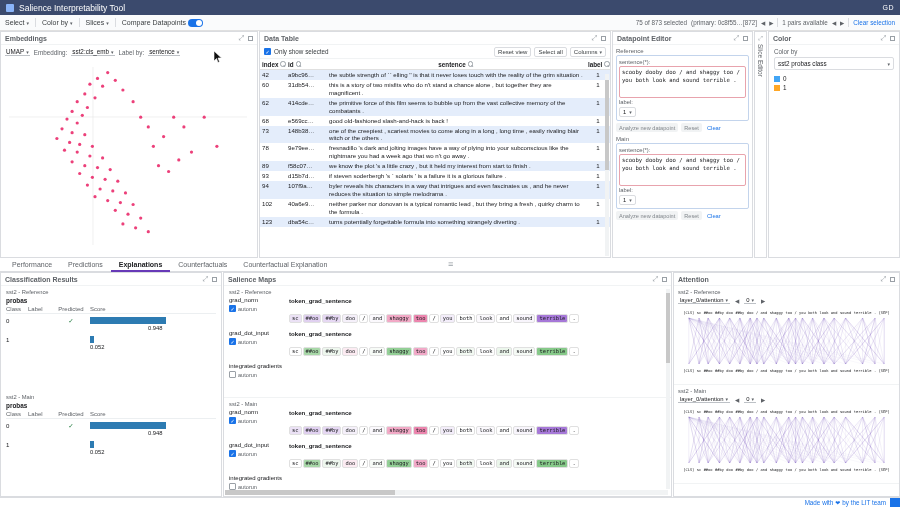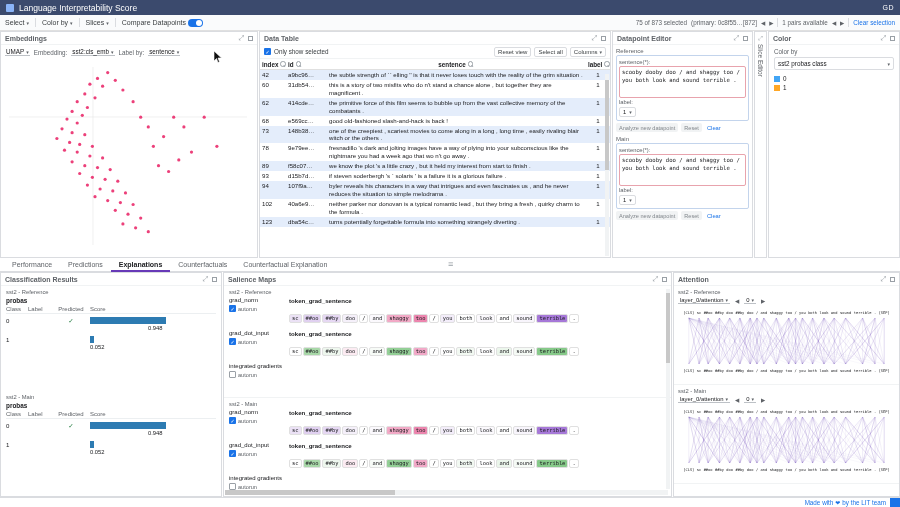--- a/index.html
+++ b/index.html
@@ -159,21 +159,21 @@
   #footer .heart{color:#1a73e8;font-size:6px}
   #footer .corner{position:absolute;right:0;top:0;width:10px;height:10px;background:#1a73e8}
 
   #cursor{position:absolute;left:213px;top:50px;z-index:99}
 </style>
 </head>
 <body>
 
 <div id="topbar">
   <div class="logo"></div>
-  <div>Language Interpretability Score</div>
+  <div>Salience Interpretability Tool</div>
   <div class="user">GD</div>
 </div>
 
 <div id="toolbar">
   <div id="toolbar-menus" style="display:flex;align-items:center;gap:6px">
       <div class="menu-item">
         <span>Select</span>
         <span class="caret">▾</span>
       </div>
       <div class="vsep"></div>

